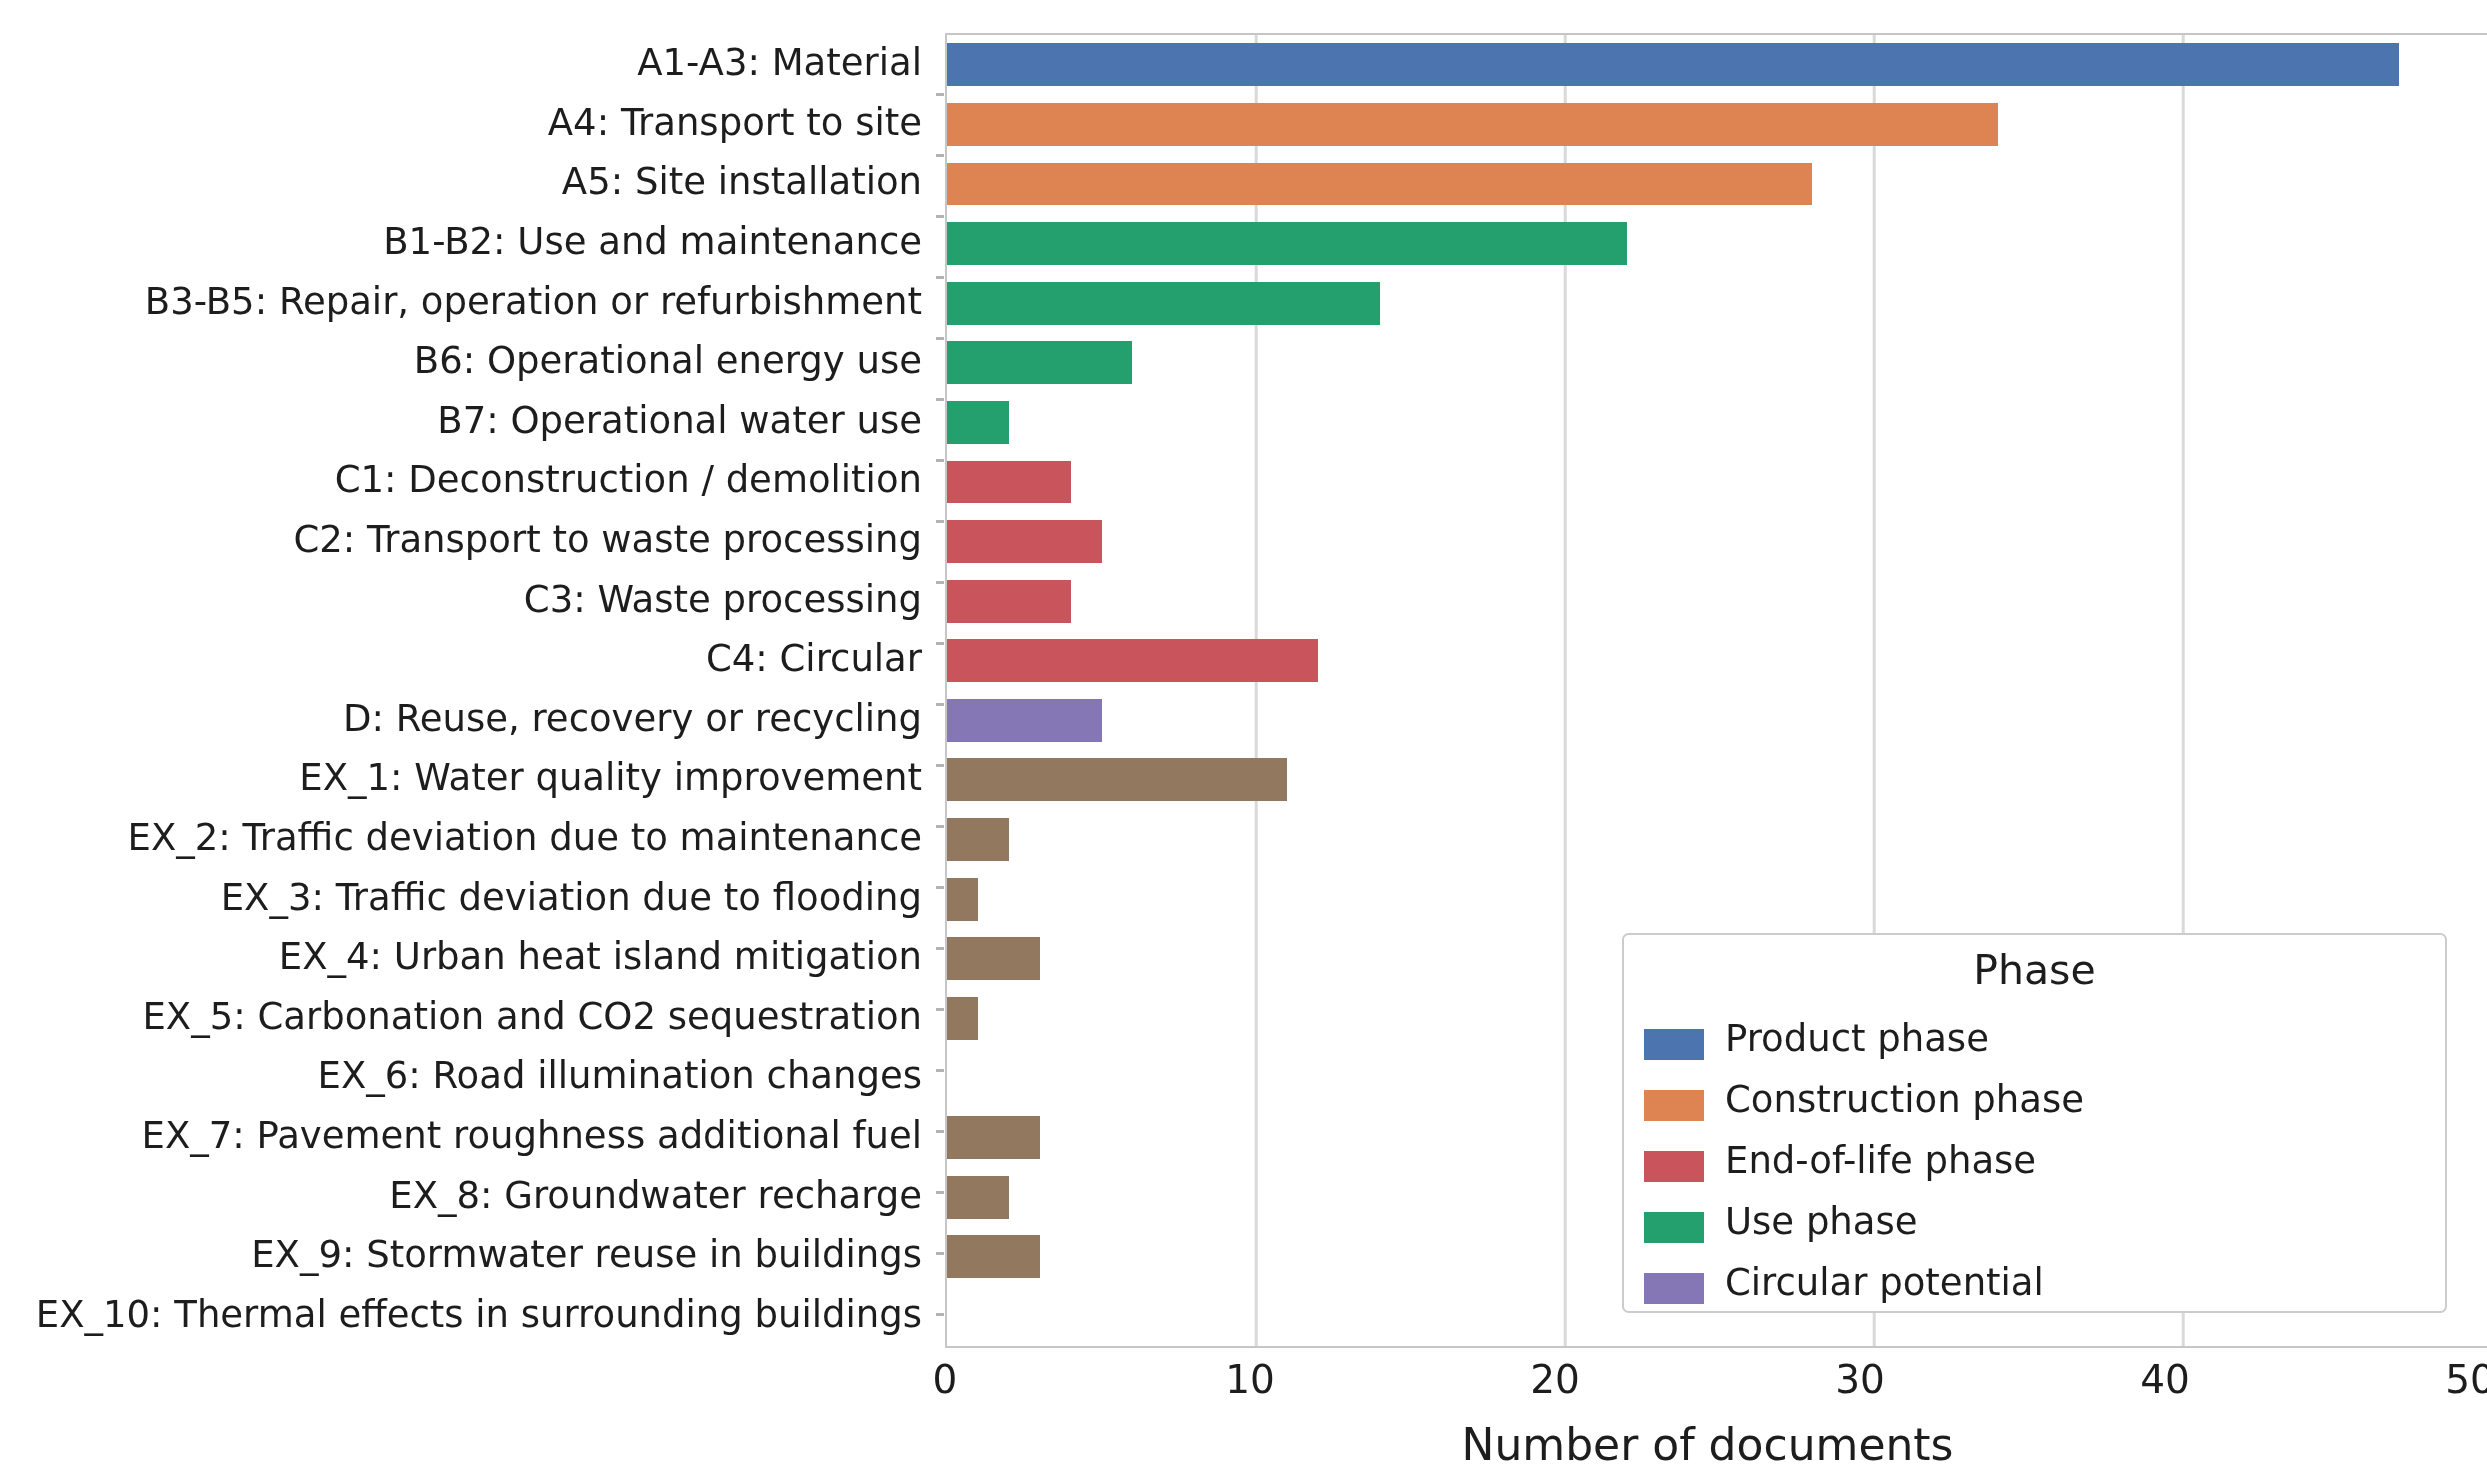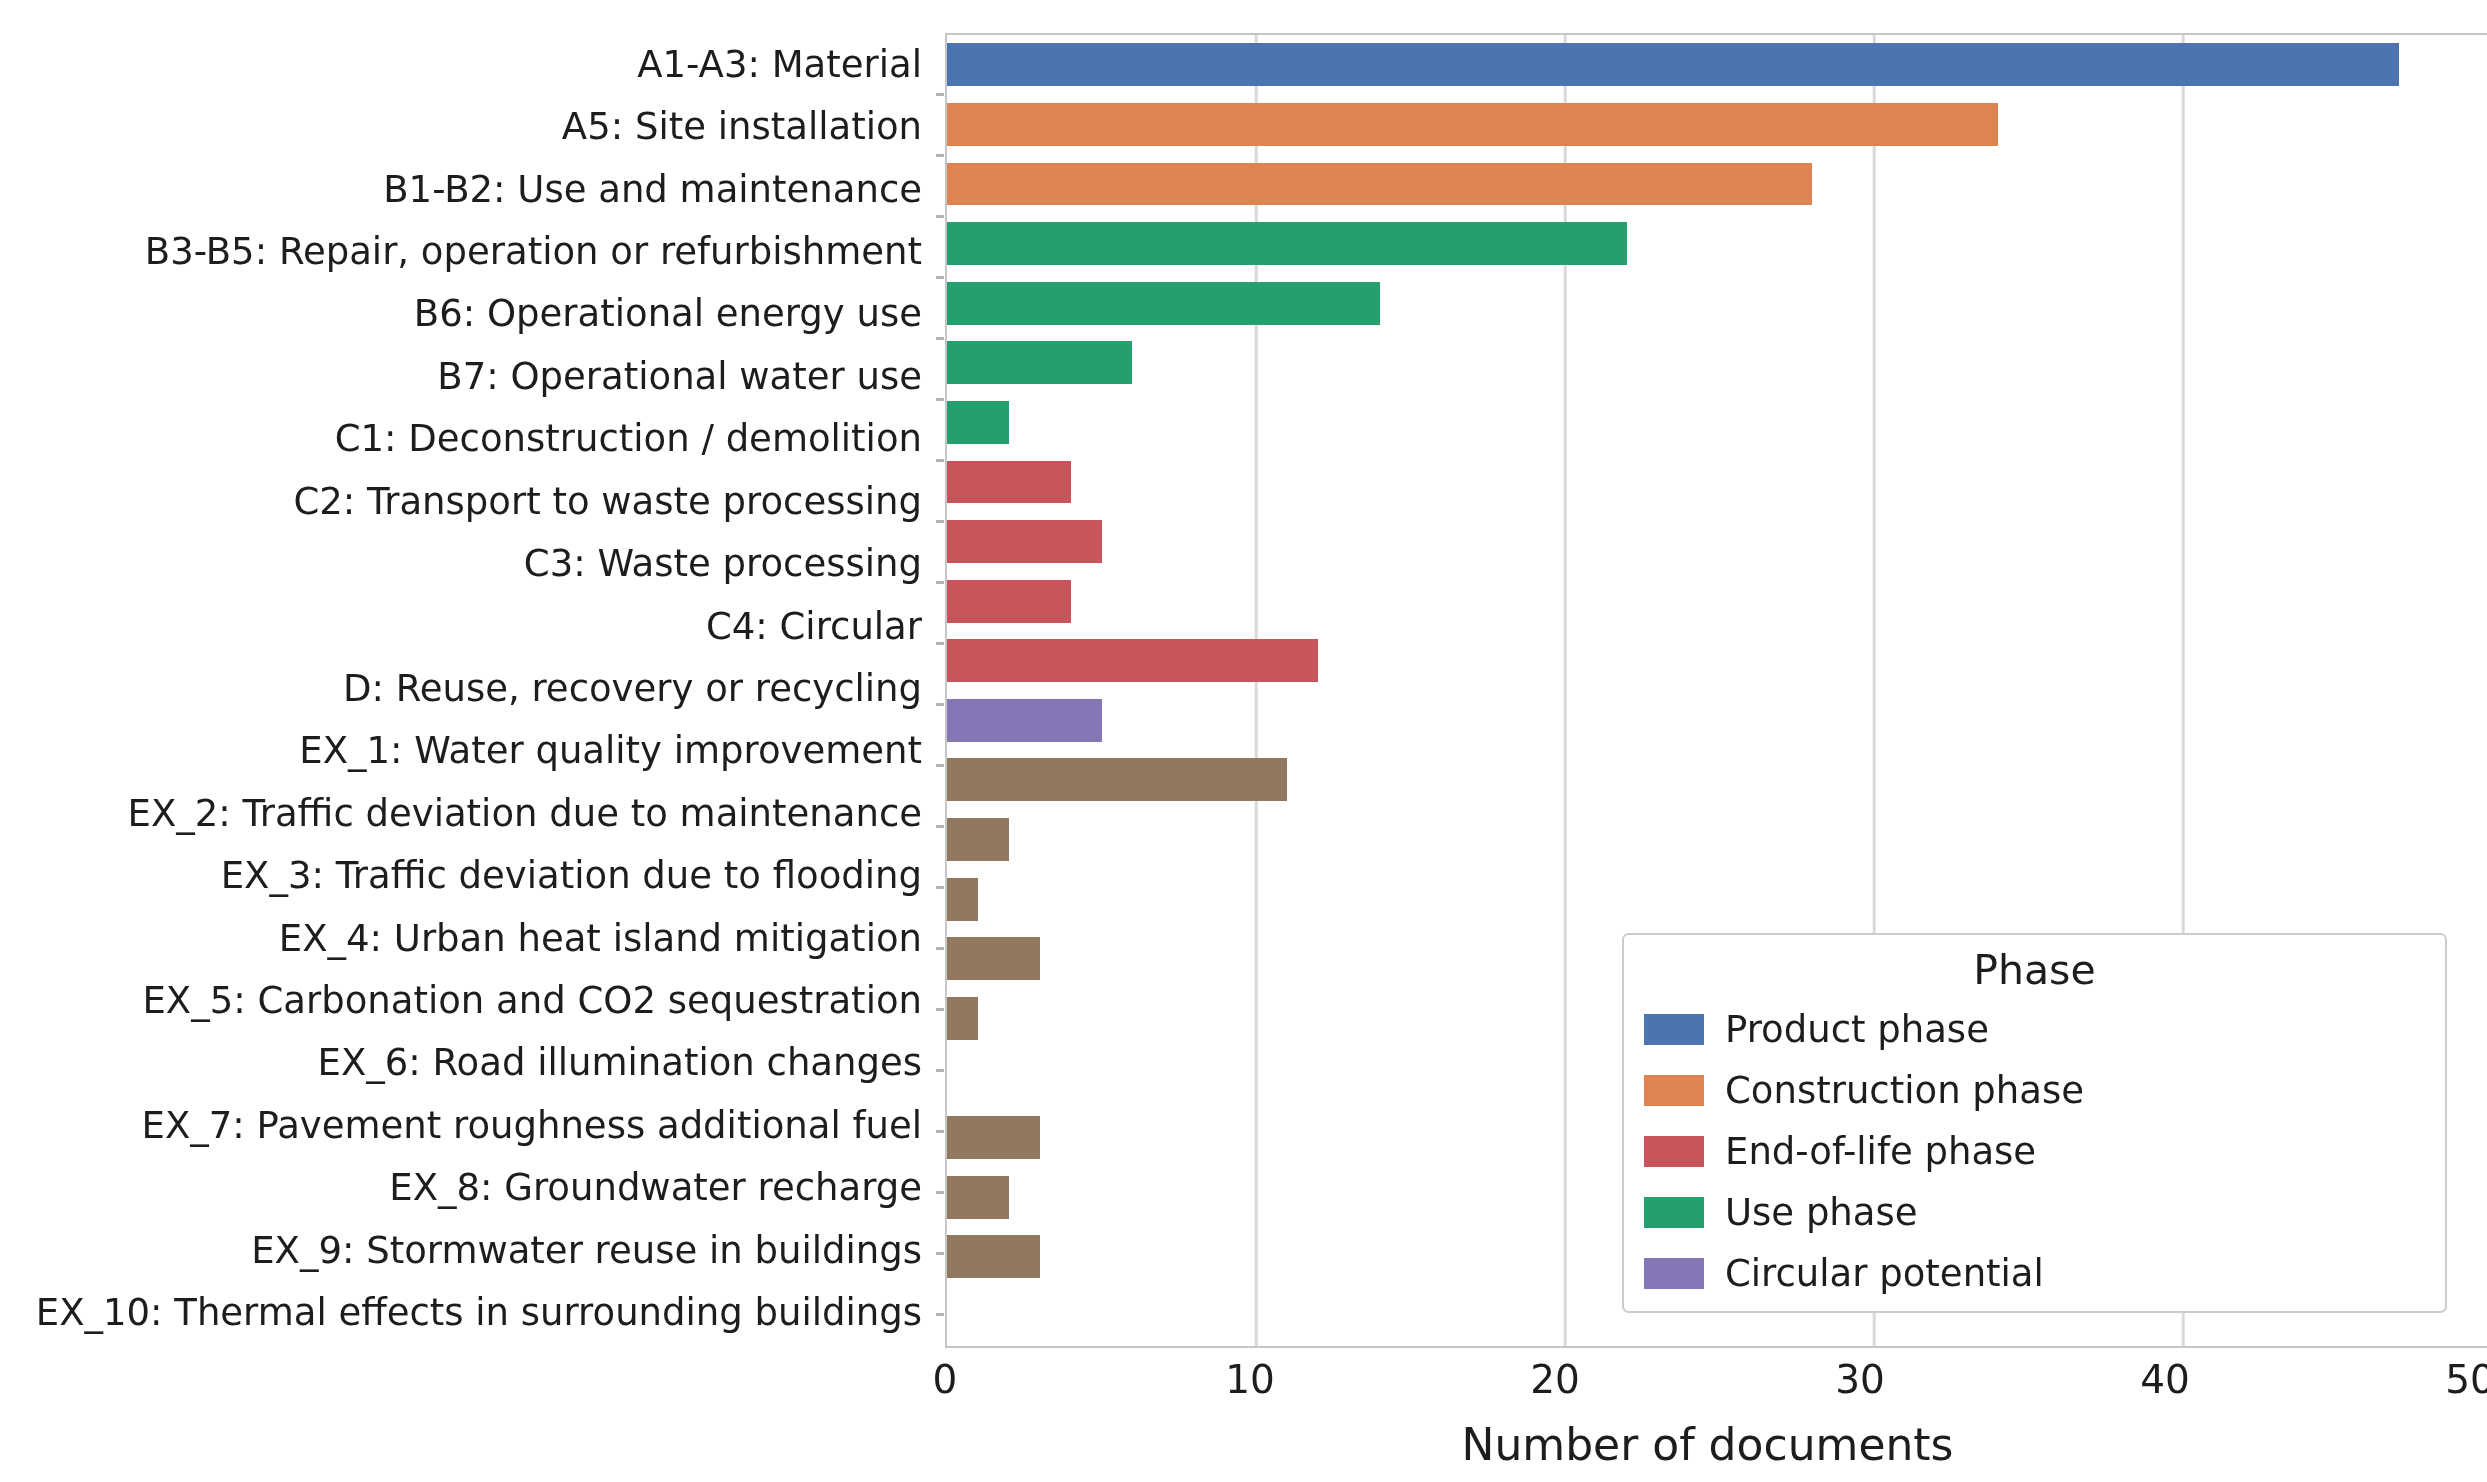--- a/index.html
+++ b/index.html
@@ -127,41 +127,42 @@
   .legend-title {
     text-align: center;
     font-size: 41px;
     color: #1d1d1d;
     height: 57px;
     line-height: 57px;
   }
   .legend-item {
     flex: 1 1 0;
     display: flex;
-    align-items: center;
+    align-items: flex-end;
     gap: 21px;
   }
   .legend-swatch {
     width: 60px;
     height: 31px;
     flex: 0 0 60px;
   }
   .legend-label {
     font-size: 37px;
     color: #1d1d1d;
     white-space: nowrap;
   }
 </style>
 </head>
 <body>
 
 <div class="figure">
 
   <div class="ylabels">
     <div class="ylabel">A1-A3: Material</div>
+    <div class="ylabel">A4: Transport to site</div>
     <div class="ylabel">A5: Site installation</div>
     <div class="ylabel">B1-B2: Use and maintenance</div>
     <div class="ylabel">B3-B5: Repair, operation or refurbishment</div>
     <div class="ylabel">B6: Operational energy use</div>
     <div class="ylabel">B7: Operational water use</div>
     <div class="ylabel">C1: Deconstruction / demolition</div>
     <div class="ylabel">C2: Transport to waste processing</div>
     <div class="ylabel">C3: Waste processing</div>
     <div class="ylabel">C4: Circular</div>
     <div class="ylabel">D: Reuse, recovery or recycling</div>

